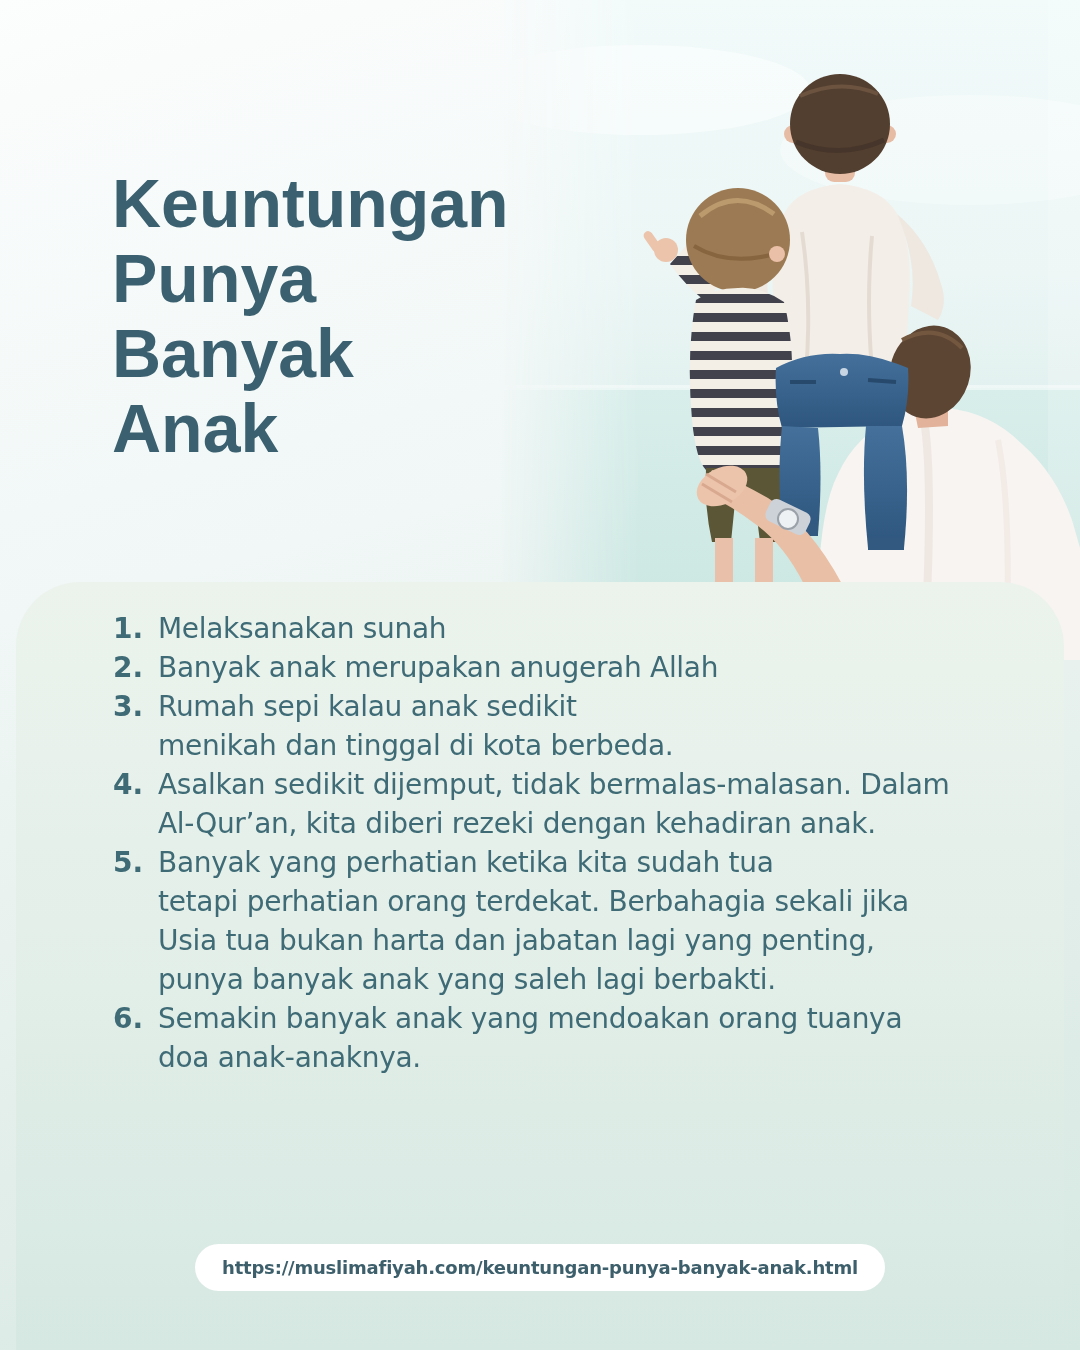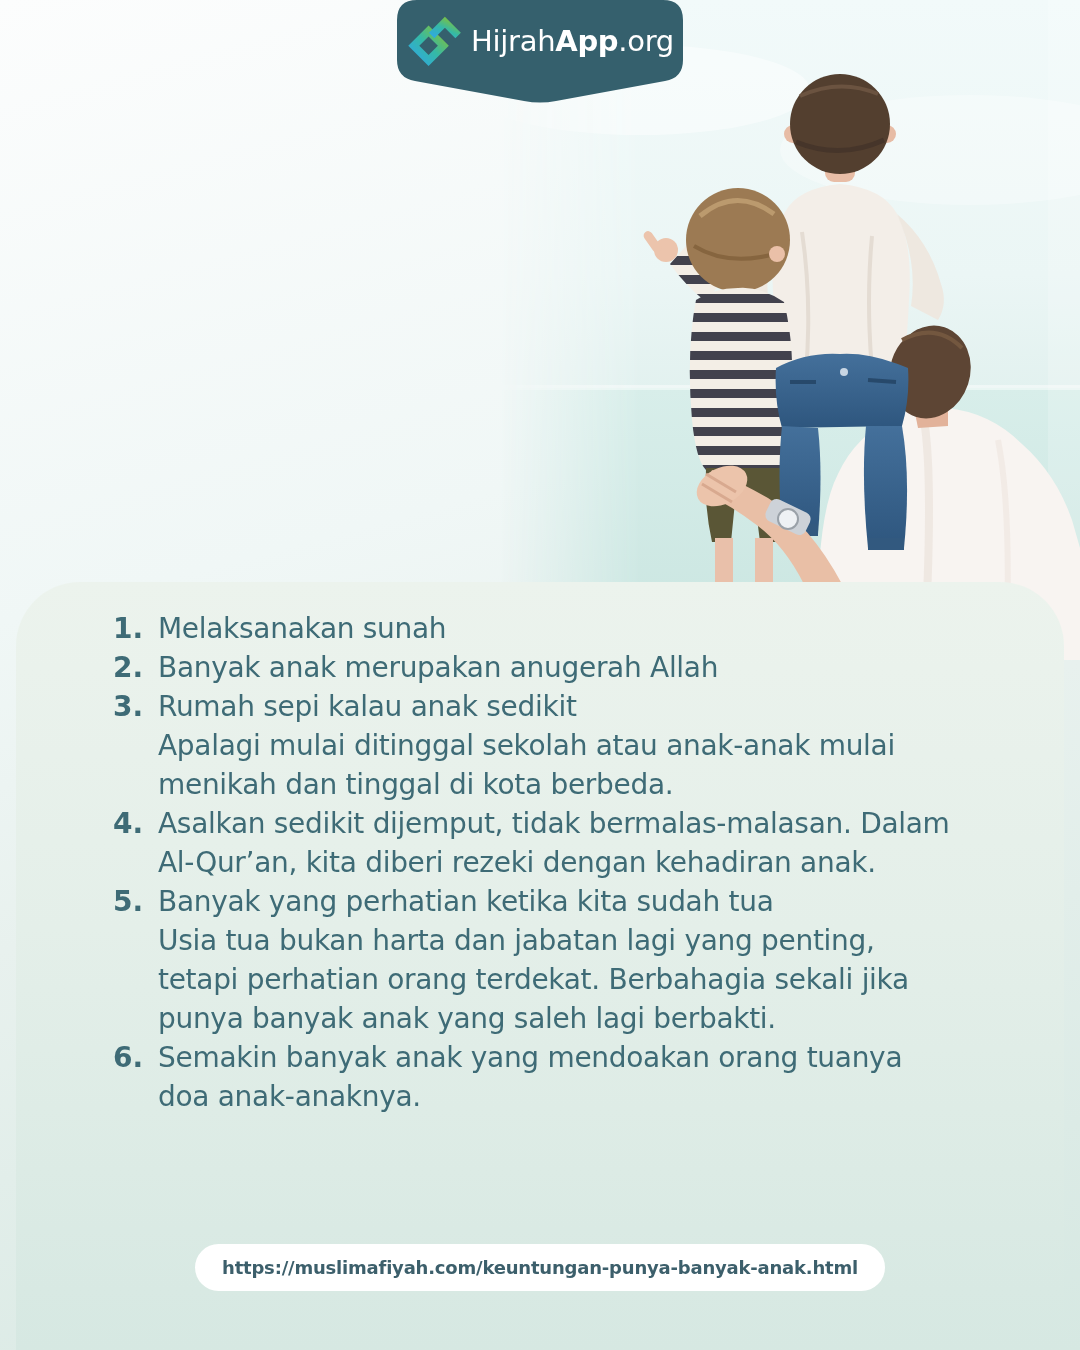--- a/index.html
+++ b/index.html
@@ -131,42 +131,27 @@
         <path d="M374 660 Q334 540 268 498 Q236 480 212 470 L203 492 Q232 506 258 526 Q308 564 330 660 Z" fill="#e9bfa6"></path>
         <ellipse cx="222" cy="486" rx="27" ry="18" fill="#ecc4ab" transform="rotate(-28 222 486)"></ellipse>
         <path d="M206 474 L236 492 M202 484 L232 502" stroke="#d8a98f" stroke-width="3" fill="none"></path>
         <rect x="266" y="505" width="44" height="24" rx="7" fill="#cdd2d8" transform="rotate(26 288 517)"></rect>
         <circle cx="288" cy="519" r="10" fill="#eef1f4"></circle>
         <circle cx="288" cy="519" r="10" fill="none" stroke="#9aa1a8" stroke-width="2"></circle>
       </g>
     </svg>
   </div>
 
-  <div class="badge">
-    <svg class="badge-shape" viewBox="0 0 286 108">
-      <path d="M20 0 H266 Q286 0 286 20 V60 Q286 78 268 81 L159 101 Q143 104 127 101 L18 81 Q0 78 0 60 V20 Q0 0 20 0 Z" fill="#35606d"></path>
-    </svg>
-    <div class="badge-content">
-      <svg width="56" height="50" viewBox="0 0 72 60">
-        <defs>
-          <linearGradient id="logoG" x1="0" y1="1" x2="1" y2="0">
-            <stop offset="0" stop-color="#2fa9df"></stop>
-              <stop offset="0.5" stop-color="#35b9a6"></stop>
-              <stop offset="1" stop-color="#7ec13f"></stop>
-          </linearGradient>
-        </defs>
-        <g stroke="url(#logoG)" stroke-width="10" fill="none" stroke-linejoin="miter">
-          <path d="M10 36 L29 17 L48 36 L29 55 Z"></path>
-          <path d="M33 23 L50 6 L67 23"></path>
-        </g>
-      </svg>
-      <div class="brand-text"><span>Hijrah</span><span class="bold">App</span><span>.org</span></div>
-    </div>
-  </div>
-
+
+  <div class="title">
+    <div>Keuntungan</div>
+    <div>Punya</div>
+    <div>Banyak</div>
+    <div>Anak</div>
+  </div>
 
   <div class="card">
     <div class="benefit-list" id="benefit-list">
   <div class="benefit-item">
     <div class="benefit-num">1.</div>
     <div class="benefit-text">
       <div class="benefit-heading">Melaksanakan sunah</div>
     </div>
   </div>
 
@@ -174,39 +159,38 @@
     <div class="benefit-num">2.</div>
     <div class="benefit-text">
       <div class="benefit-heading">Banyak anak merupakan anugerah Allah</div>
     </div>
   </div>
 
   <div class="benefit-item">
     <div class="benefit-num">3.</div>
     <div class="benefit-text">
       <div class="benefit-heading">Rumah sepi kalau anak sedikit</div>
-    <div class="body-line">Apalagi mulai ditinggal sekolah atau anak-anak mulai</div>
             <div class="body-line">menikah dan tinggal di kota berbeda.</div>
           </div>
   </div>
 
   <div class="benefit-item">
     <div class="benefit-num">4.</div>
     <div class="benefit-text">
     <div class="body-line">Asalkan sedikit dijemput, tidak bermalas-malasan. Dalam</div>
             <div class="body-line">Al-Qur’an, kita diberi rezeki dengan kehadiran anak.</div>
           </div>
   </div>
 
   <div class="benefit-item">
     <div class="benefit-num">5.</div>
     <div class="benefit-text">
       <div class="benefit-heading">Banyak yang perhatian ketika kita sudah tua</div>
-    <div class="body-line">Usia tua bukan harta dan jabatan lagi yang penting,</div>
-            <div class="body-line">tetapi perhatian orang terdekat. Berbahagia sekali jika</div>
+    <div class="body-line">tetapi perhatian orang terdekat. Berbahagia sekali jika</div>
+            <div class="body-line">Usia tua bukan harta dan jabatan lagi yang penting,</div>
             <div class="body-line">punya banyak anak yang saleh lagi berbakti.</div>
           </div>
   </div>
 
   <div class="benefit-item">
     <div class="benefit-num">6.</div>
     <div class="benefit-text">
       <div class="benefit-heading">Semakin banyak anak yang mendoakan orang tuanya</div>
             <div class="body-line">doa anak-anaknya.</div>
           </div>

